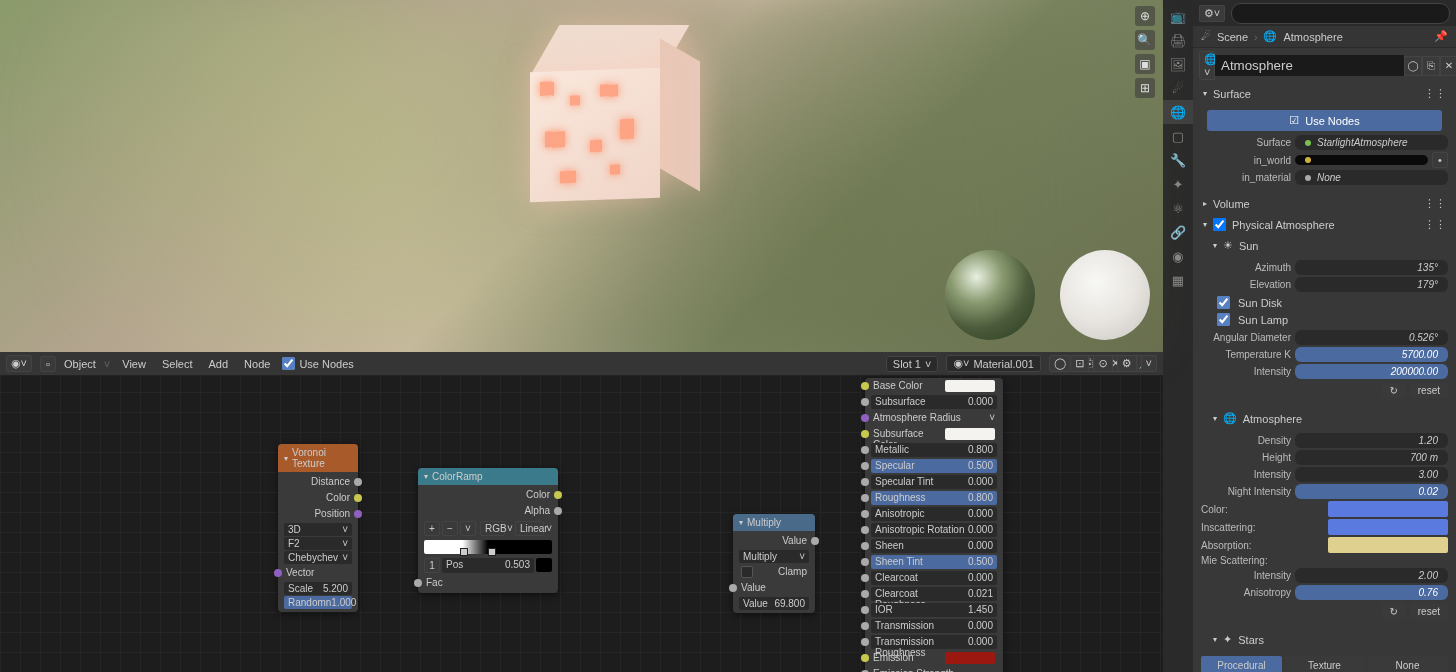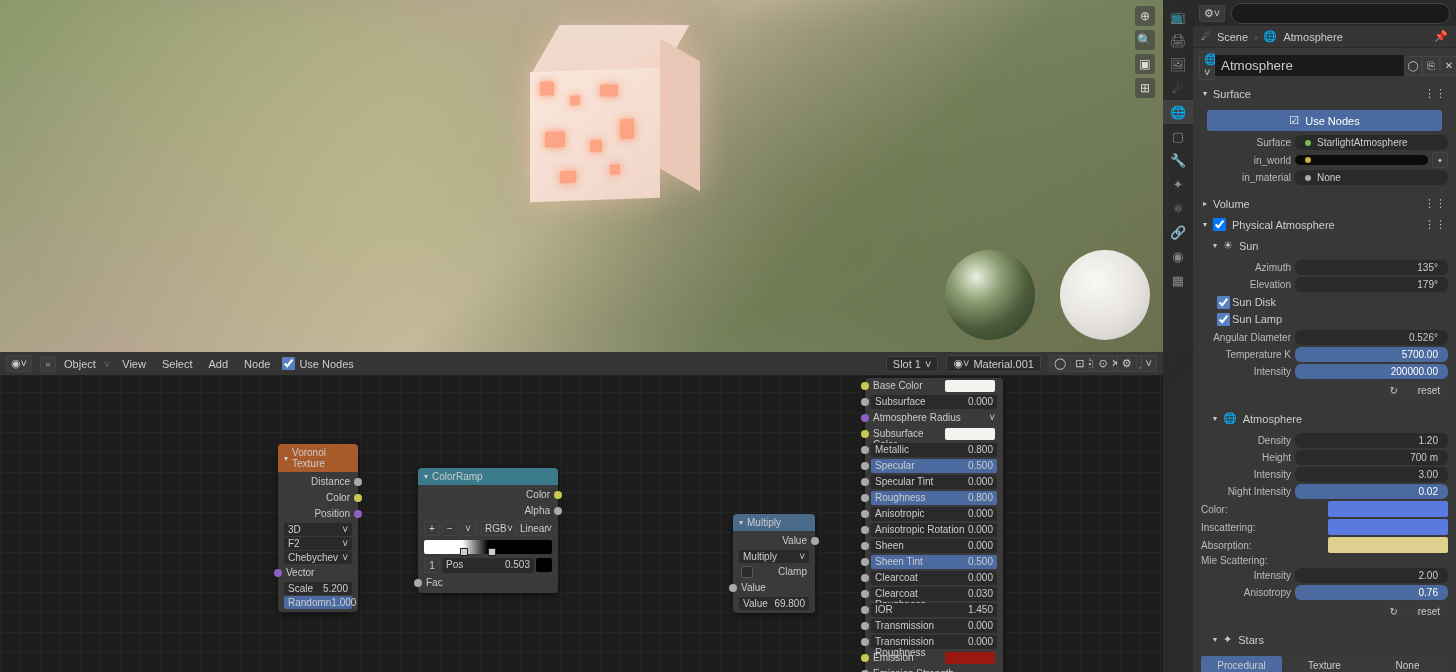--- a/index.html
+++ b/index.html
@@ -72,28 +72,28 @@
 .datablock input { flex:1; background:#1a1a1a; border:none; padding:3px 6px; color:#ccc; }
 .datablock .btns { display:flex; }
 .datablock .btns span { width:18px; height:20px; background:#3a3a3a; border:1px solid #444; display:flex; align-items:center; justify-content:center; font-size:10px; }
 .panel { margin:0 2px; }
 .panel-head { padding:4px 8px; display:flex; align-items:center; gap:6px; cursor:pointer; background:#383838; }
 .panel-head.sub { padding-left:18px; font-size:11px; }
 .tri { font-size:8px; }
 .panel-body { padding:2px 6px 6px 6px; }
 .prop-row { display:flex; align-items:center; margin:2px 0; gap:4px; }
 .prop-label { width:90px; text-align:right; color:#bbb; font-size:10px; }
-.prop-val { flex:1; background:#2a2a2a; border-radius:6px; padding:2px 10px; text-align:right; font-size:10px; }
+.prop-val { flex:1; background:#2a2a2a; border-radius:6px; padding:2px 10px; text-align:right; font-size:10px;font-style:italic; }
 .prop-val.blue { background:#4a6aa0; color:#fff; }
 .prop-val.dot { text-align:left; display:flex; align-items:center; gap:6px; }
 .prop-val.dot::before { content:""; width:6px; height:6px; border-radius:50%; background:#aaa; }
 .prop-val.dot.green::before { background:#7ac050; }
 .prop-val.dot.yellow::before { background:#d0b040; }
 .prop-val.black { background:#0a0a0a; }
-.prop-check { display:flex; gap:2px; padding:2px 0 2px 16px; }
+.prop-check { display:flex; align-items:center; gap:8px; padding:2px 0 2px 16px; }
 .prop-check input { accent-color:#5680c2; }
 .color-bar { flex:1; height:16px; border-radius:2px; }
 .reset-row { display:flex; justify-content:flex-end; gap:4px; margin:4px 0; }
 .reset-row span { background:#3a3a3a; padding:2px 8px; border-radius:2px; cursor:pointer; font-size:10px; }
 .btn-grid { display:flex; gap:2px; margin:4px 0; }
 .btn-grid span { flex:1; padding:4px; text-align:center; border-radius:2px; background:#3a3a3a; font-size:10px; }
 .btn-grid span.active { background:#4a6aa0; }
 .use-nodes-btn { background:#4a6aa0; text-align:center; padding:4px; border-radius:3px; margin:4px 6px; color:#fff; display:flex; align-items:center; justify-content:center; gap:6px; }
 </style>
 </head>
@@ -369,21 +369,21 @@
             <span class="socket in grey"></span>
             <div class="node-field" style="flex: 1 1 0%;">
               <span>Clearcoat</span>
               <span>0.000</span>
             </div>
           </div>
           <div class="node-row" style="padding: 0px;">
             <span class="socket in grey"></span>
             <div class="node-field" style="flex: 1 1 0%;">
               <span>Clearcoat Roughness</span>
-              <span>0.030</span>
+              <span>0.021</span>
             </div>
           </div>
           <div class="node-row" style="padding: 0px;">
             <span class="socket in grey"></span>
             <div class="node-field" style="flex: 1 1 0%;">
               <span>IOR</span>
               <span>1.450</span>
             </div>
           </div>
           <div class="node-row" style="padding: 0px;">

